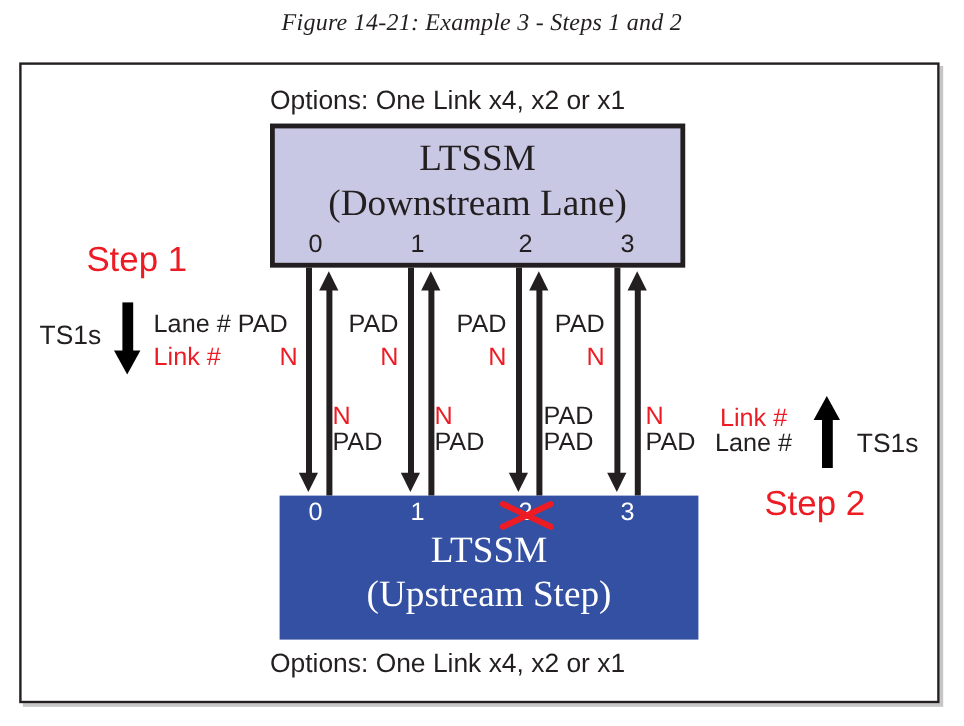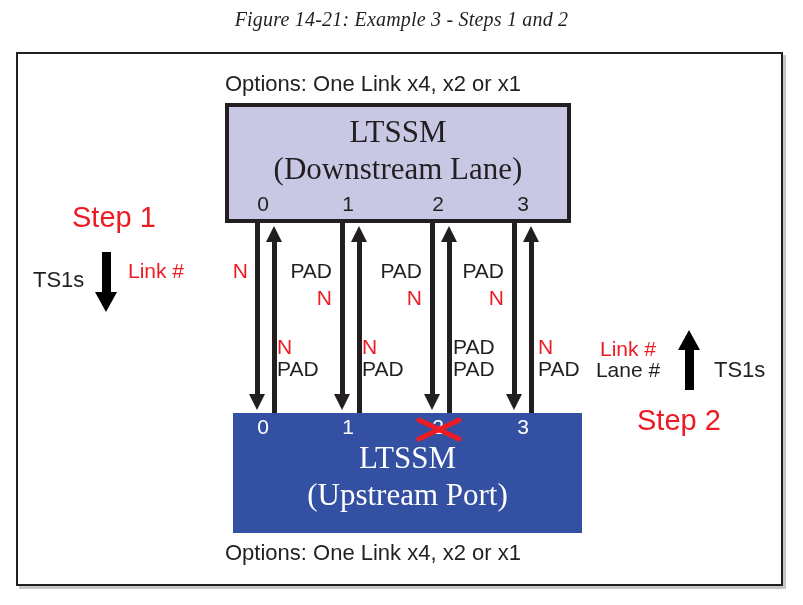--- a/index.html
+++ b/index.html
@@ -128,20 +128,21 @@
     </div>
 
   <div class="step-label" style="left:72px;top:201px">Step 1</div>
   <div class="txt" style="left:33px;top:267px">TS1s</div>
   <div class="bigarrow down" style="left:95px;top:252px;height:60px">
       <div class="shaft"></div>
       <div class="head"></div>
     </div>
 
   <div class="tx-top0">
+    <div><span>Lane #</span> <span>PAD</span></div>
     <div class="row2 red">
         <span>Link #</span>
         <span>N</span>
       </div>
   </div>
   <div class="tx-top" style="left:282px">
     <div>PAD</div>
     <div class="red">N</div>
   </div>
   <div class="tx-top" style="left:372px">
@@ -176,21 +177,21 @@
   </div>
   <div class="bigarrow up" style="left:678px;top:330px;height:60px">
       <div class="shaft"></div>
       <div class="head"></div>
     </div>
   <div class="txt" style="left:714px;top:357px">TS1s</div>
   <div class="step-label" style="left:637px;top:404px">Step 2</div>
 
   <div class="port-box upstream">
     <div class="port-line">LTSSM</div>
-    <div class="port-line">(Upstream Port)</div>
+    <div class="port-line">(Upstream Step)</div>
   </div>
 
   <div class="lane-num bot-row" style="left:248px">0</div>
   <div class="lane-num bot-row" style="left:333px">1</div>
   <div class="lane-num bot-row" style="left:423px">2</div>
   <div class="lane-num bot-row" style="left:508px">3</div>
 
   <svg class="x-mark" width="46" height="27">
     <line x1="3" y1="4" x2="43" y2="23" stroke="#ed1c24" stroke-width="5" stroke-linecap="round"></line>
     <line x1="43" y1="4" x2="3" y2="23" stroke="#ed1c24" stroke-width="5" stroke-linecap="round"></line>

